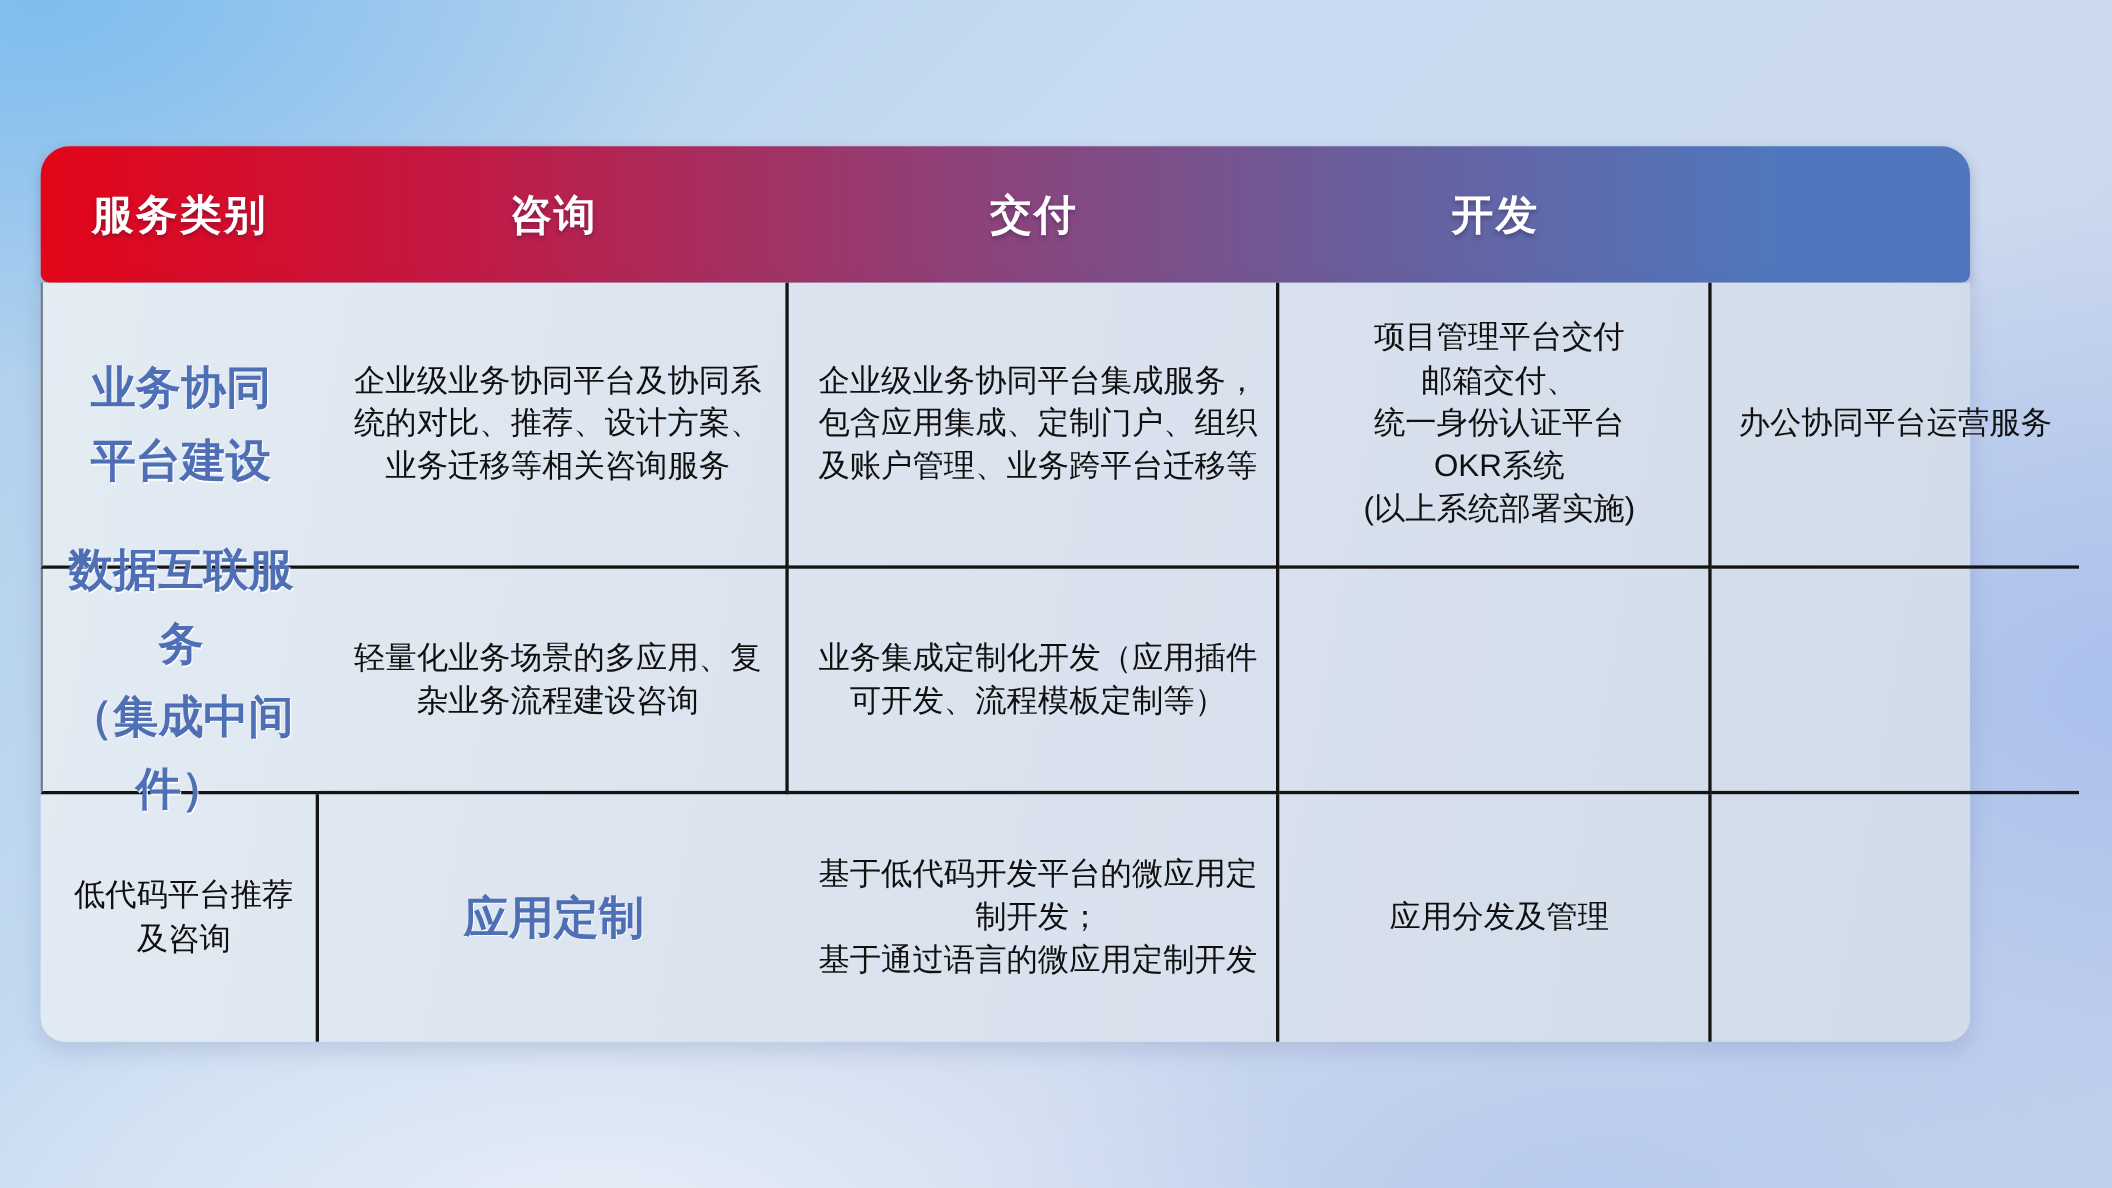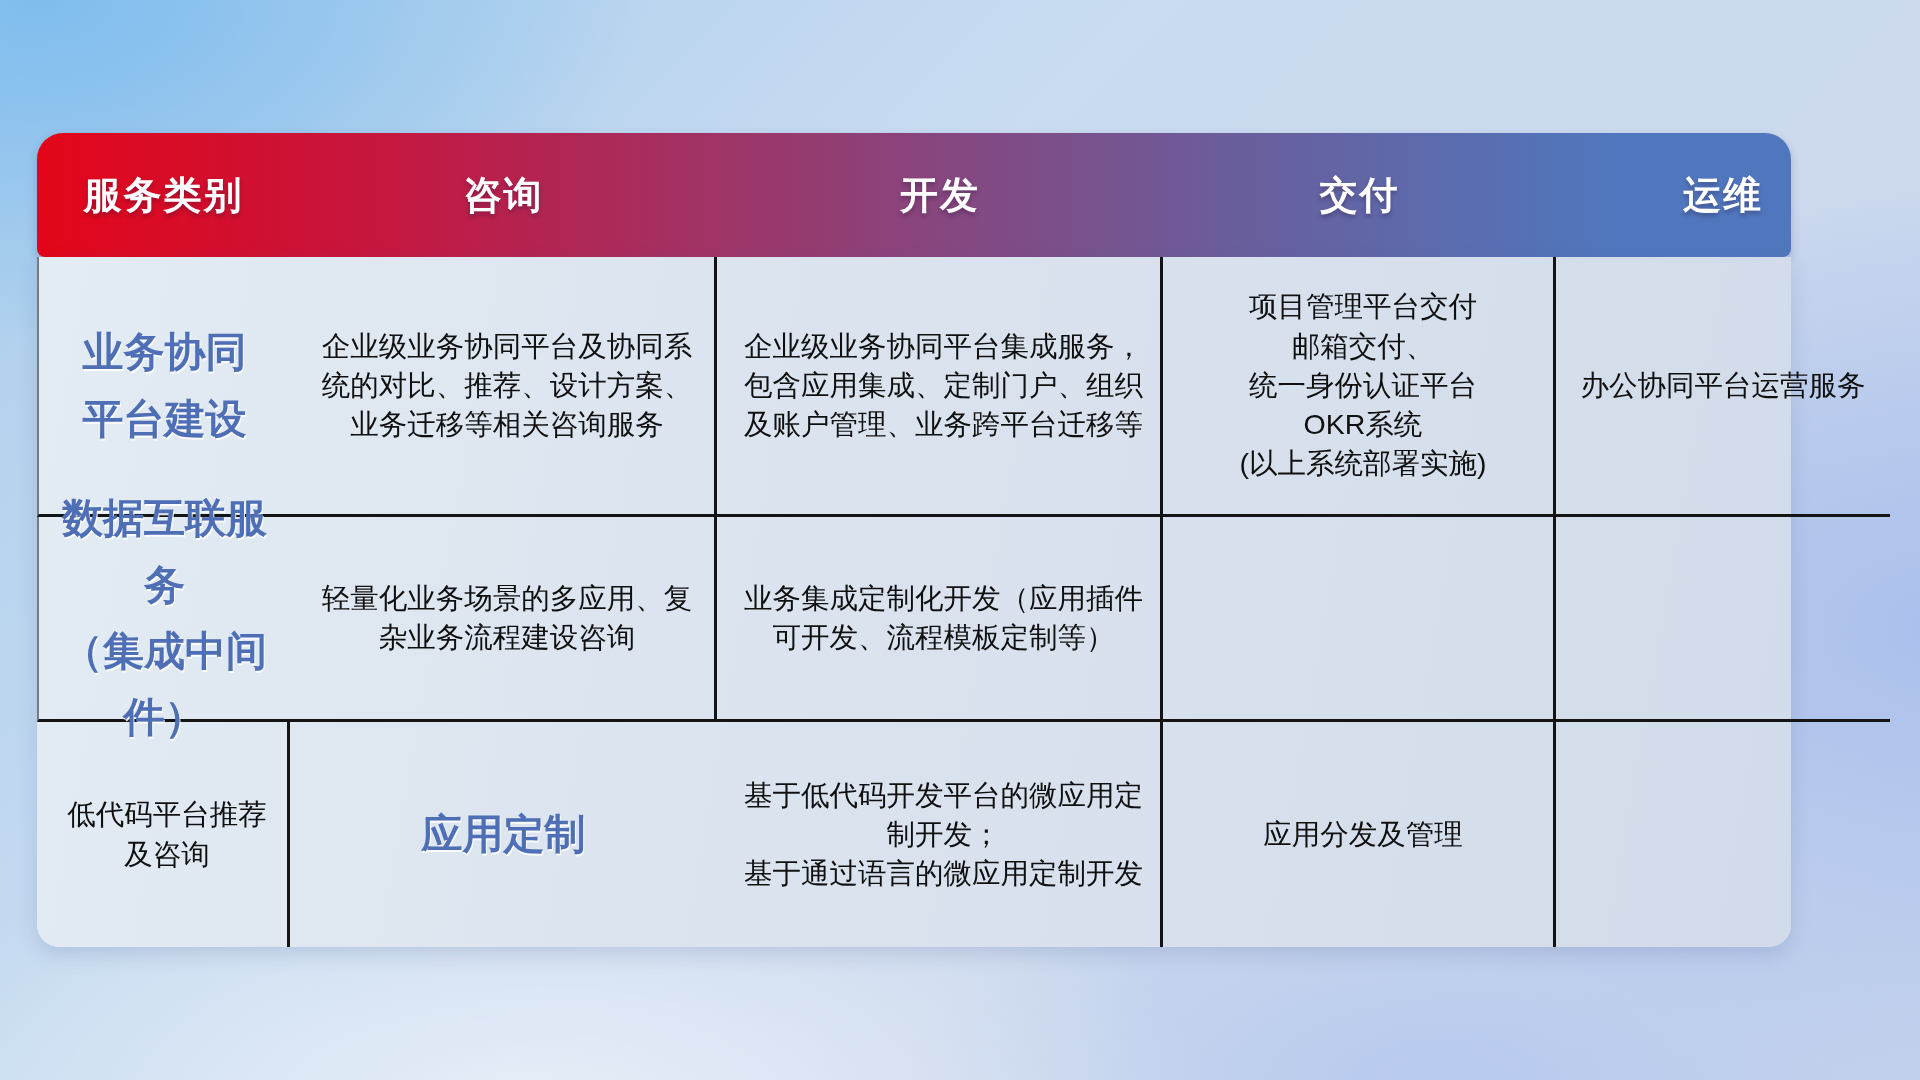--- a/index.html
+++ b/index.html
@@ -81,23 +81,22 @@
 </style>
 </head>
 <body>
 
 <div class="page">
   <div class="table-wrap">
 
     <div class="header-row grid-cols">
       <div class="header-cell">服务类别</div>
       <div class="header-cell">咨询</div>
+      <div class="header-cell">交付</div>
       <div class="header-cell">开发</div>
-      <div class="header-cell">交付</div>
-      <div class="header-cell">运维</div>
     </div>
 
     <div class="body-grid grid-cols">
 
       <div class="cell cat b-bottom b-left">业务协同
 平台建设</div>
       <div class="cell b-right b-bottom">企业级业务协同平台及协同系
 统的对比、推荐、设计方案、
 业务迁移等相关咨询服务</div>
       <div class="cell b-right b-bottom">企业级业务协同平台集成服务，

